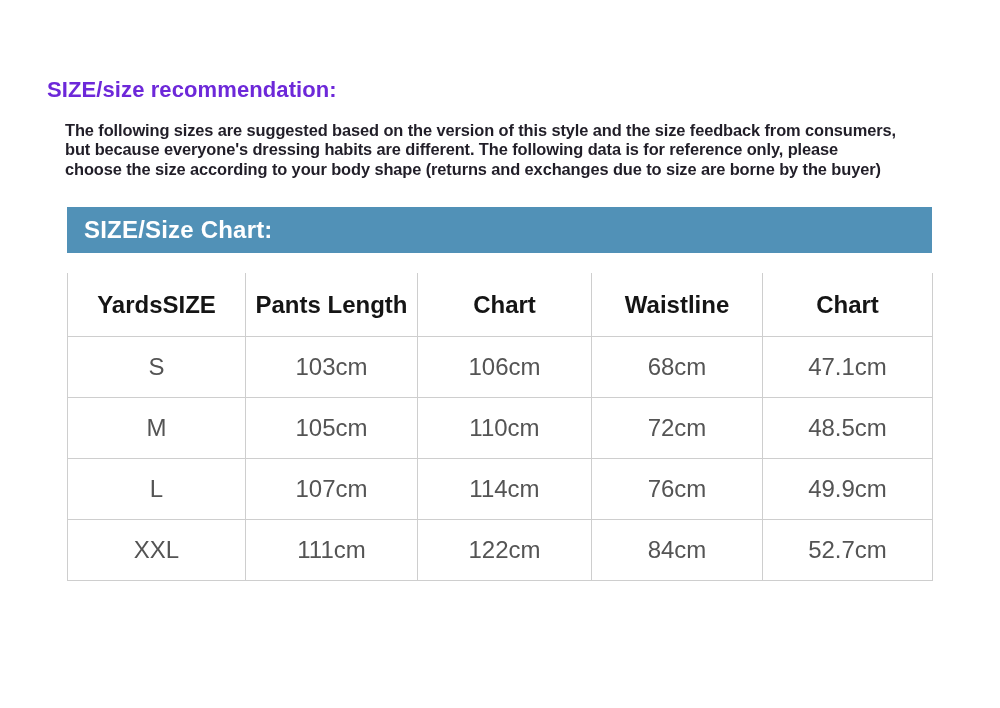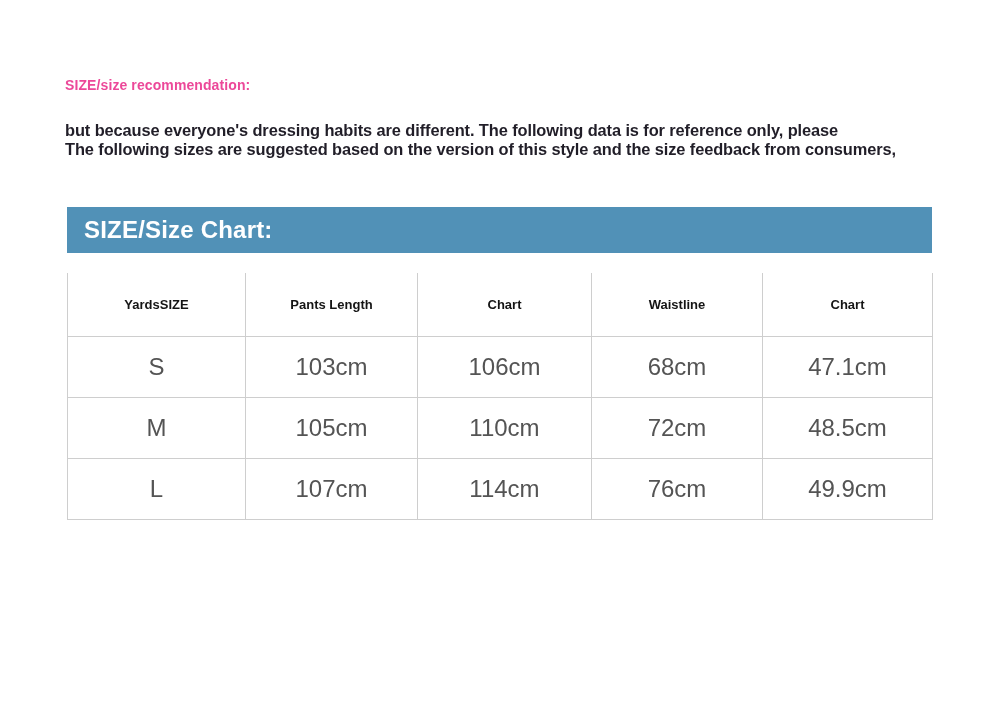--- a/index.html
+++ b/index.html
@@ -10,25 +10,25 @@
   .page {
     position: relative;
     width: 1000px;
     height: 708px;
     background: #ffffff;
     font-family: "Liberation Sans", sans-serif;
     overflow: hidden;
   }
   .section-title {
     position: absolute;
-    left: 65px;
+    left: 47px;
     top: 77px;
-    font-size: 14px;
+    font-size: 22px;
     font-weight: bold;
-    color: #ec4899;
+    color: #6d28d9;
     letter-spacing: 0.1px;
   }
   .description {
     position: absolute;
     left: 65px;
     top: 121px;
     width: 880px;
     font-size: 16.4px;
     font-weight: bold;
     color: #211e28;
@@ -67,41 +67,42 @@
   table.size-table td {
     border: 1px solid #cecece;
     text-align: center;
     vertical-align: middle;
     padding: 0;
     background: #ffffff;
   }
   table.size-table th {
     border-top: none;
     height: 63px;
-    font-size: 13px;
+    font-size: 24px;
     font-weight: bold;
     color: #151515;
   }
   table.size-table td {
     height: 60px;
     font-size: 24px;
     font-weight: normal;
     color: #545454;
   }
 </style>
 </head>
 <body>
 
 <div class="page">
 
   <div class="section-title">SIZE/size recommendation:</div>
 
   <div class="description">
+    <div class="line">The following sizes are suggested based on the version of this style and the size feedback from consumers,</div>
     <div class="line">but because everyone's dressing habits are different. The following data is for reference only, please</div>
-    <div class="line">The following sizes are suggested based on the version of this style and the size feedback from consumers,</div>
+    <div class="line">choose the size according to your body shape (returns and exchanges due to size are borne by the buyer)</div>
   </div>
 
   <div class="chart-banner">
     <span class="banner-label">SIZE/Size Chart:</span>
   </div>
 
   <table class="size-table">
     <colgroup>
       <col style="width:178px">
       <col style="width:172px">
@@ -133,16 +134,23 @@
         <td>72cm</td>
         <td>48.5cm</td>
       </tr>
       <tr>
         <td>L</td>
         <td>107cm</td>
         <td>114cm</td>
         <td>76cm</td>
         <td>49.9cm</td>
       </tr>
+      <tr>
+        <td>XXL</td>
+        <td>111cm</td>
+        <td>122cm</td>
+        <td>84cm</td>
+        <td>52.7cm</td>
+      </tr>
     </tbody>
   </table>
 
 </div>
 
 </body></html>

